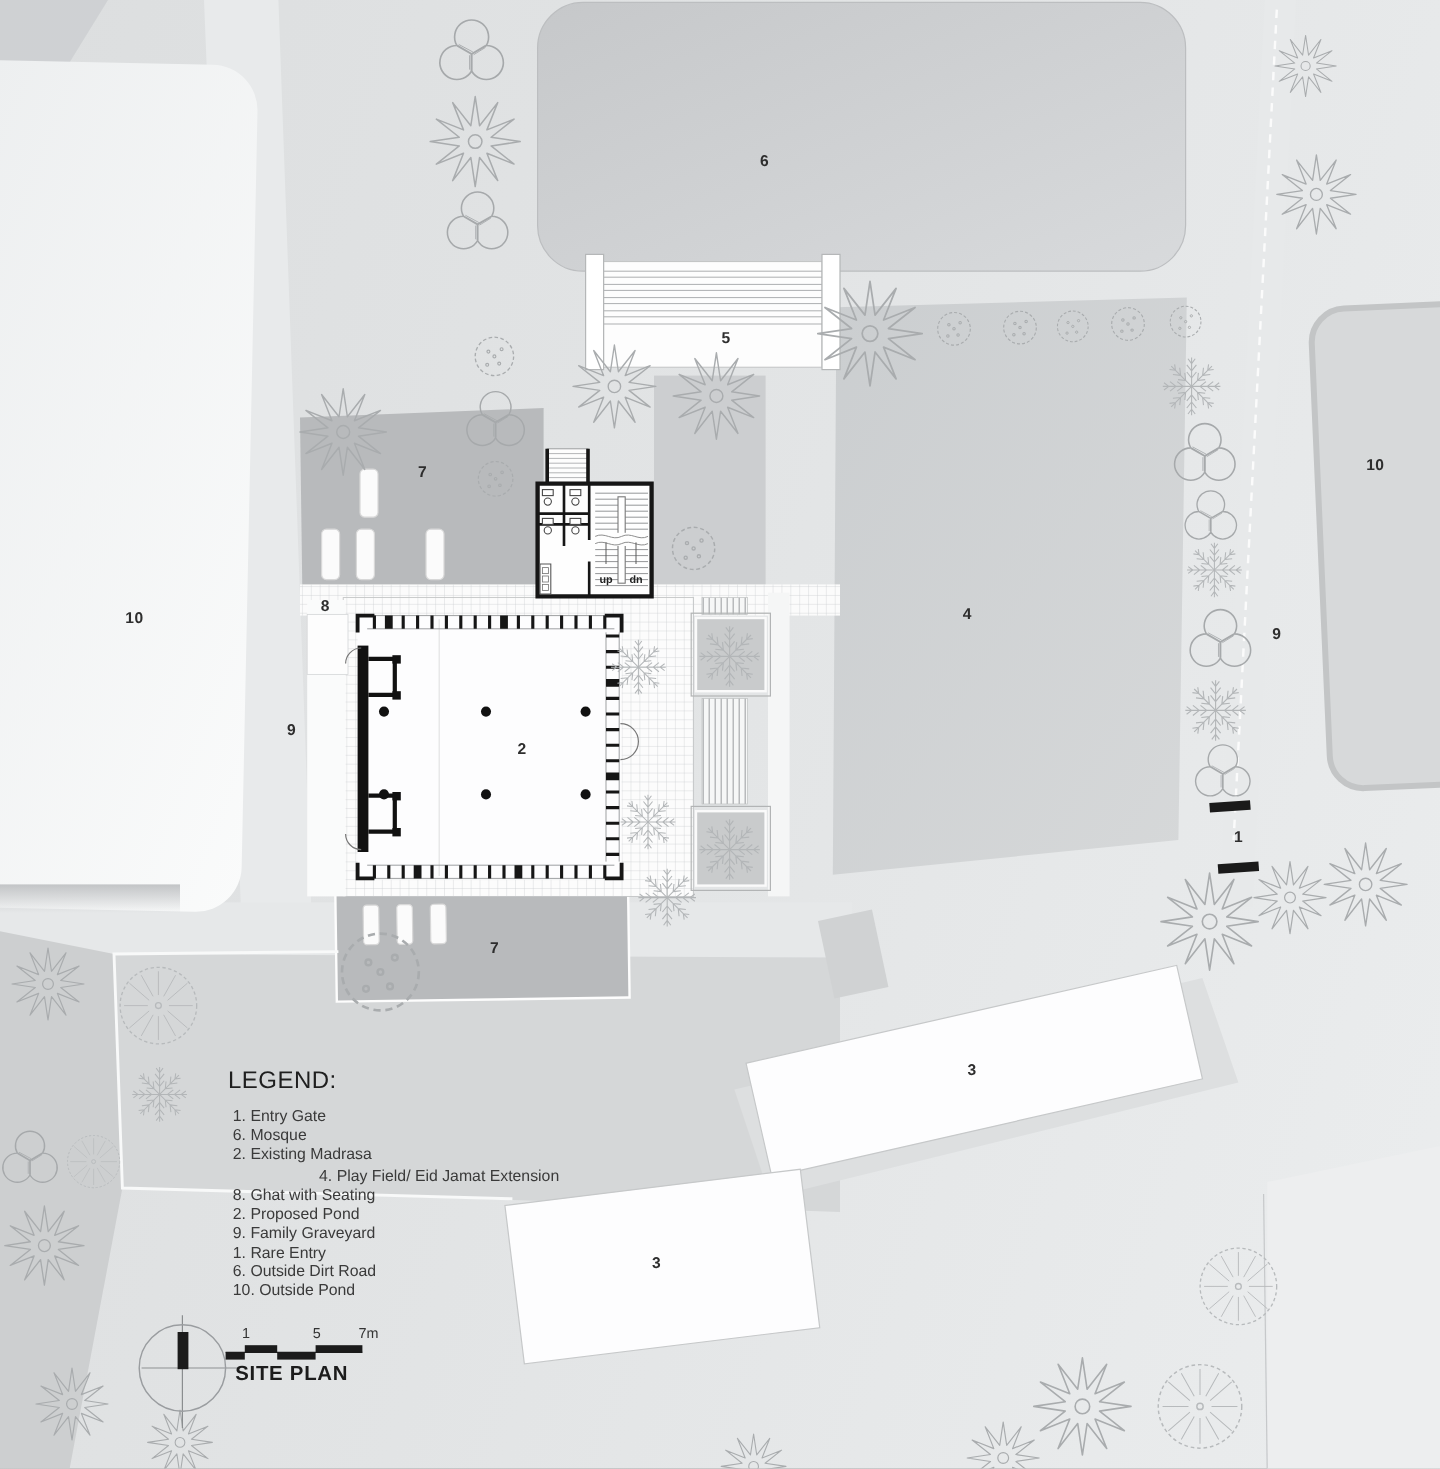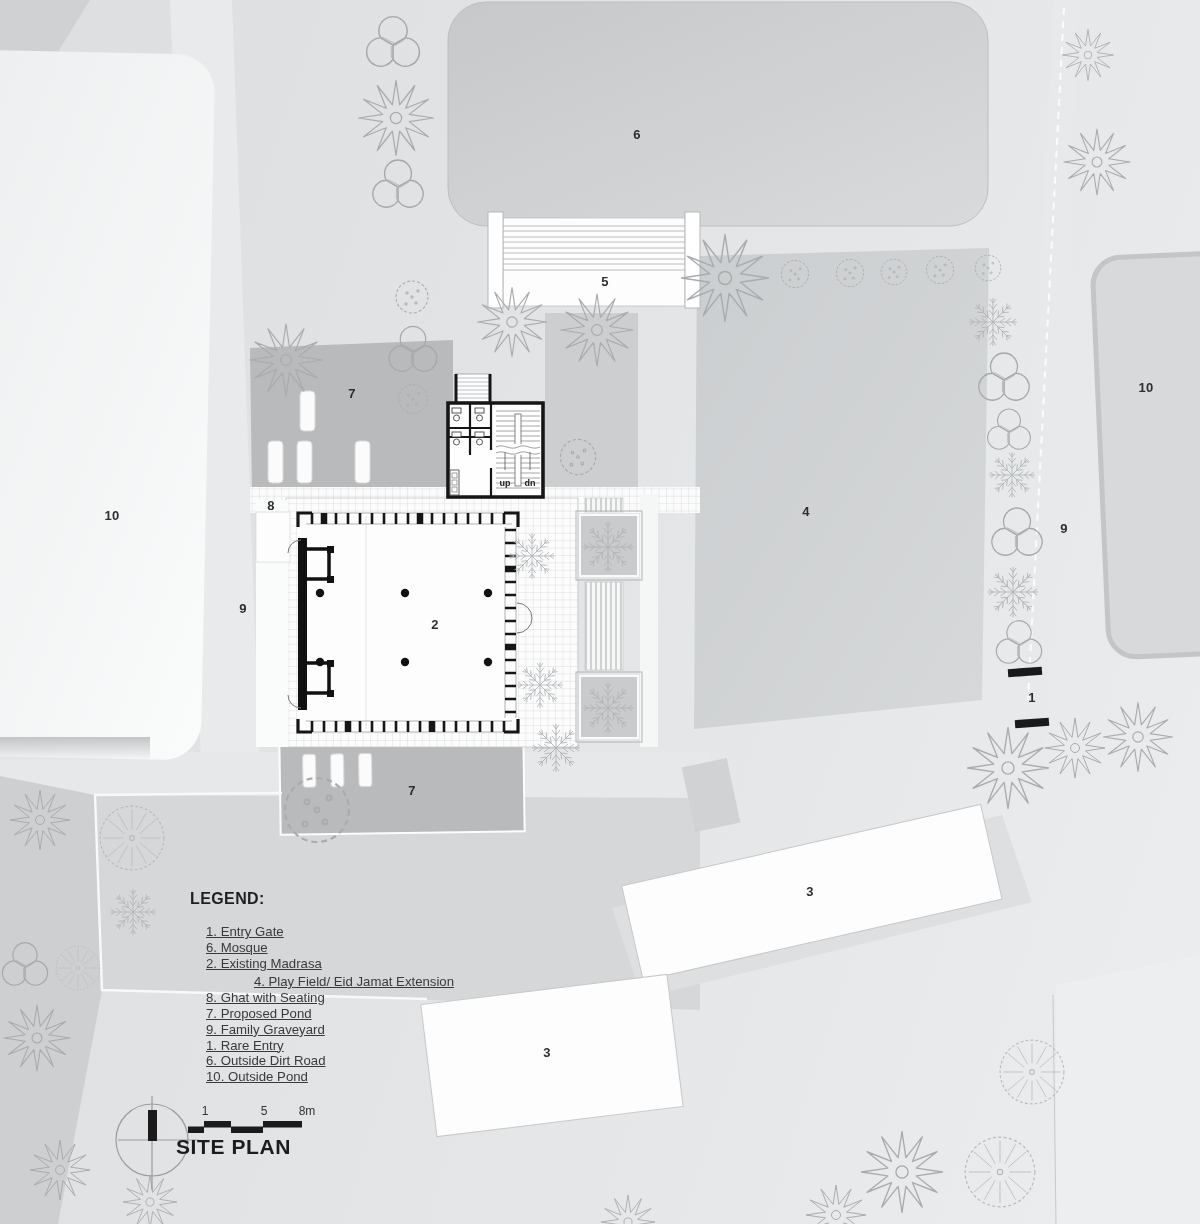--- a/index.html
+++ b/index.html
@@ -2,26 +2,26 @@
 <html><head>
 <meta charset="utf-8">
 <style>
   html,body{margin:0;padding:0;background:#9a9a9a;font-family:"Liberation Sans","DejaVu Sans",sans-serif;}
   #stage{position:relative;width:1200px;height:1224px;overflow:hidden;
          background:linear-gradient(108deg,#dcdedf 0%,#e2e4e5 45%,#ebedee 100%);}
   #plan-svg{position:absolute;left:0;top:0;width:1200px;height:1224px;}
   .plan-label{position:absolute;transform:translate(-50%,-50%);font-size:13px;font-weight:bold;
               color:#2e2e2e;letter-spacing:.3px;white-space:nowrap;}
   #legend{position:absolute;left:190px;top:890px;width:280px;color:#3a3a3a;}
-  #legend h3{margin:0 0 9px 0;font-size:16px;font-weight:bold;color:#1f1f1f;letter-spacing:.4px;}
-  #legend ul{list-style:none;margin:16px;padding:0;text-decoration:underline;}
+  #legend h3{margin:0 0 9px 0;font-size:20px;font-weight:normal;color:#1f1f1f;letter-spacing:.4px;}
+  #legend ul{list-style:none;margin:4px;padding:0;}
   #legend li{font-size:13.2px;line-height:15.8px;}
   #legend li:nth-child(4){margin-top:3px;text-align:right;}
   #scale-ticks span{position:absolute;transform:translate(-50%,0);font-size:12px;color:#333;}
-  #site-plan-title{position:absolute;left:176px;top:1135px;font-size:21px;font-weight:bold;
+  #site-plan-title{position:absolute;left:196px;top:1135px;font-size:17px;font-weight:bold;
                    color:#1c1c1c;letter-spacing:.6px;}
 </style>
 </head>
 <body>
 
 <div id="stage">
 
 <svg id="plan-svg" viewBox="0 0 1200 1224" xmlns="http://www.w3.org/2000/svg">
   <defs>
     <pattern id="grid" width="7.4" height="7.4" patternUnits="userSpaceOnUse">
@@ -307,28 +307,28 @@
 <div class="plan-label" style="left:547px;top:1052px;">3</div>
 
 <div id="legend">
   <h3>LEGEND:</h3>
   <ul>
     <li>1. Entry Gate</li>
     <li>6. Mosque</li>
     <li>2. Existing Madrasa</li>
     <li>4. Play Field/ Eid Jamat Extension</li>
     <li>8. Ghat with Seating</li>
-    <li>7. Proposed Pond</li>
+    <li>2. Proposed Pond</li>
     <li>9. Family Graveyard</li>
     <li>1. Rare Entry</li>
     <li>6. Outside Dirt Road</li>
     <li>10. Outside Pond</li>
   </ul>
 </div>
 
 <div id="scale-ticks">
   <span style="left:205px;top:1104px;">1</span>
   <span style="left:264px;top:1104px;">5</span>
-  <span style="left:307px;top:1104px;">8m</span>
+  <span style="left:307px;top:1104px;">7m</span>
 </div>
 <div id="site-plan-title">SITE PLAN</div>
 
 </div>
 
 </body></html>

